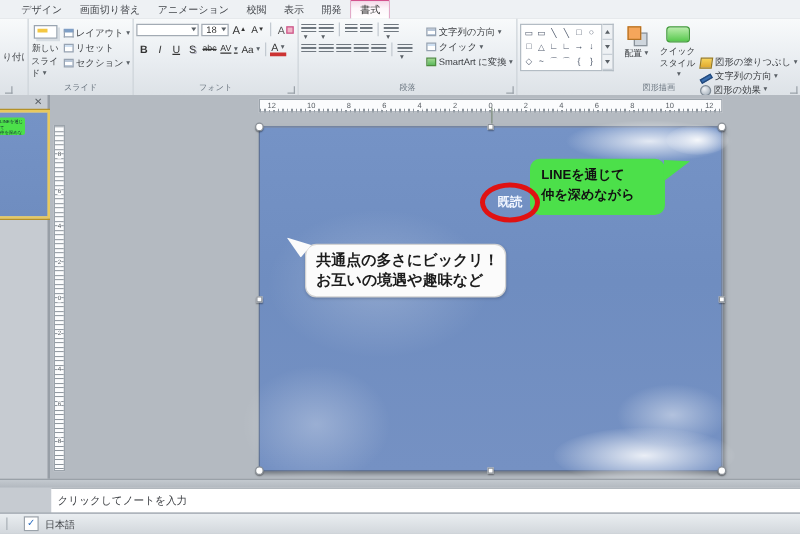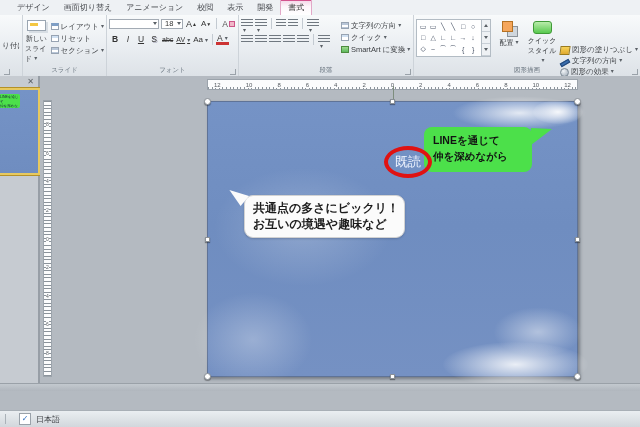--- a/index.html
+++ b/index.html
@@ -97,21 +97,21 @@
   .c3{left:5px;top:65px;width:180px;height:120px;background:radial-gradient(ellipse,rgba(255,255,255,.22),rgba(255,255,255,0) 70%);}
   .c4{left:-15px;top:190px;width:120px;height:95px;background:radial-gradient(ellipse,rgba(255,255,255,.28),rgba(255,255,255,0) 70%);}
   .c5{left:235px;top:240px;width:145px;height:45px;background:radial-gradient(ellipse,rgba(255,255,255,.85),rgba(255,255,255,0) 72%);}
   .c6{left:285px;top:205px;width:90px;height:50px;background:radial-gradient(ellipse,rgba(255,255,255,.45),rgba(255,255,255,0) 70%);}
 
   .gbubble{position:absolute;left:216px;top:25px;width:108px;height:45px;background:#4ce04a;border-radius:8px;box-sizing:border-box;padding:5px 0 0 9px;font-size:10.5px;line-height:16px;color:#121212;font-weight:600;}
   .gtail{position:absolute;right:-20px;top:1px;width:21px;height:17px;background:#4ce04a;clip-path:polygon(0 0,100% 6%,0 100%);}
   .wbubble{position:absolute;left:36px;top:93px;width:161px;height:43px;background:#fbfbfb;border:1px solid #d2d2d2;border-radius:9px;box-sizing:border-box;padding:4px 0 0 8px;font-size:12px;line-height:16px;color:#1c1c1c;font-weight:600;box-shadow:0 1px 2px rgba(40,50,70,.25);}
   .wtail{position:absolute;left:-16px;top:-6px;width:20px;height:16px;background:#fbfbfb;clip-path:polygon(100% 38%,2% 0,58% 100%);}
   .redellipse{position:absolute;left:176px;top:44px;width:48px;height:32px;border:4px solid #e01212;border-radius:50%;box-sizing:border-box;display:flex;align-items:center;justify-content:center;}
-  .readlabel{font-size:13px;color:#f2f6ff;font-weight:400;letter-spacing:0;}
+  .readlabel{font-size:10px;color:#f2f6ff;font-weight:700;letter-spacing:0;}
 
   .handle{position:absolute;background:#fff;border:1px solid #8a9097;box-shadow:0 1px 1px rgba(0,0,0,.35);box-sizing:border-box;}
   .hc{width:7px;height:7px;border-radius:50%;}
   .hs{width:5px;height:5px;}
   .rotstem{position:absolute;left:185px;top:-16px;width:1px;height:16px;background:#7d8d7d;}
 
   
   .splitter{position:absolute;left:0;top:383px;width:640px;height:7px;background:linear-gradient(#c3c9cf,#b0b6bd);border-top:1px solid #9aa1a8;}
   .notesbar{position:absolute;left:0;top:390px;width:640px;height:20px;background:#c6cbd1;}
   .notes{position:absolute;left:41px;top:0;width:599px;height:20px;background:#fff;border-top:1px solid #98a0a8;box-sizing:border-box;font-size:8.5px;color:#3a3d41;padding:4px 0 0 5px;}
@@ -387,18 +387,21 @@
       <span class="handle hc" style="right:-4px;top:-4px;"></span>
       <span class="handle hs" style="left:-3px;top:135px;"></span>
       <span class="handle hs" style="right:-3px;top:135px;"></span>
       <span class="handle hc" style="left:-4px;bottom:-4px;"></span>
       <span class="handle hs" style="left:182px;bottom:-3px;"></span>
       <span class="handle hc" style="right:-4px;bottom:-4px;"></span>
     </div>
   </div>
 
   <div class="splitter"></div>
+  <div class="notesbar">
+    <div class="notes">クリックしてノートを入力</div>
+  </div>
   <div class="statusbar">
     <span class="st-div"></span>
     <span class="spell-ico">✓</span>
     <span style="margin-left:5px;">日本語</span>
   </div>
 </div>
 
 </body></html>

